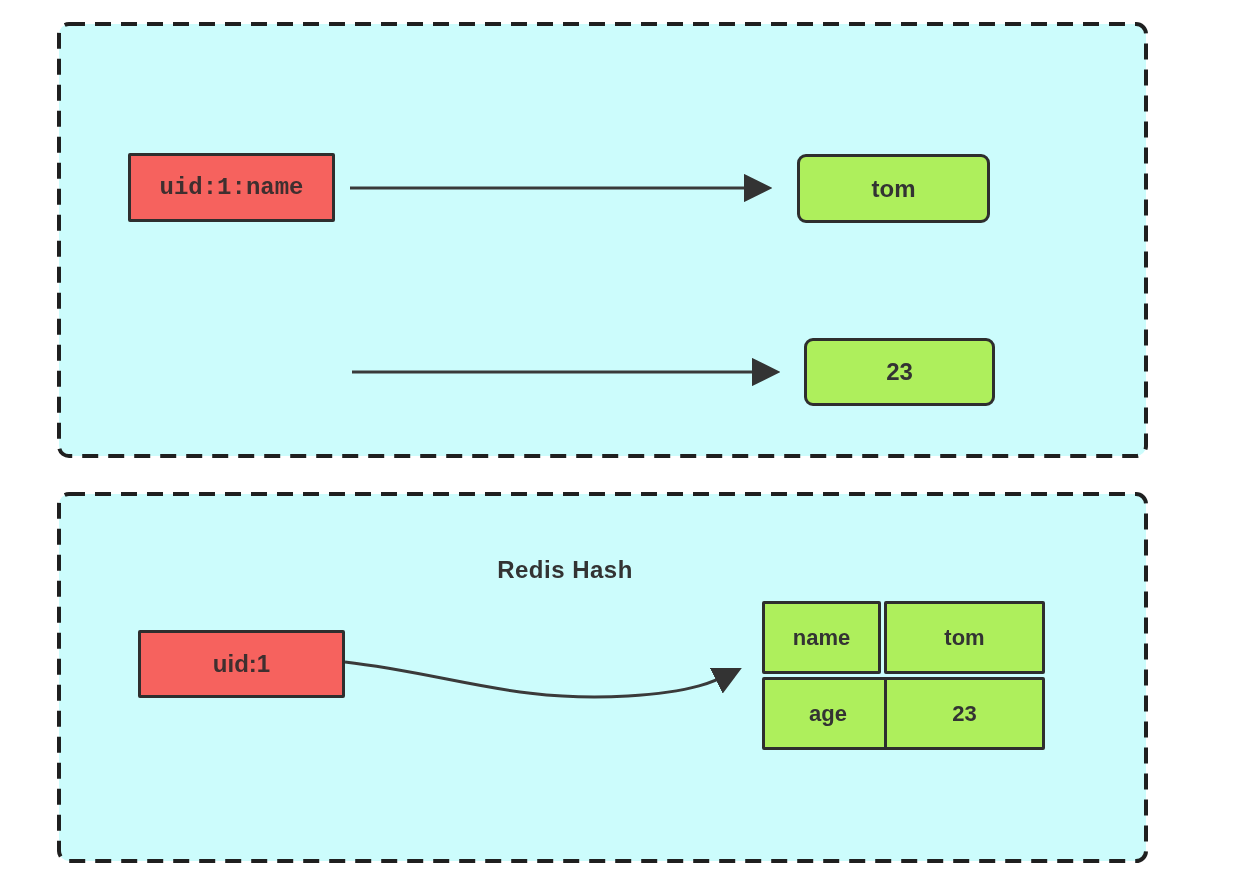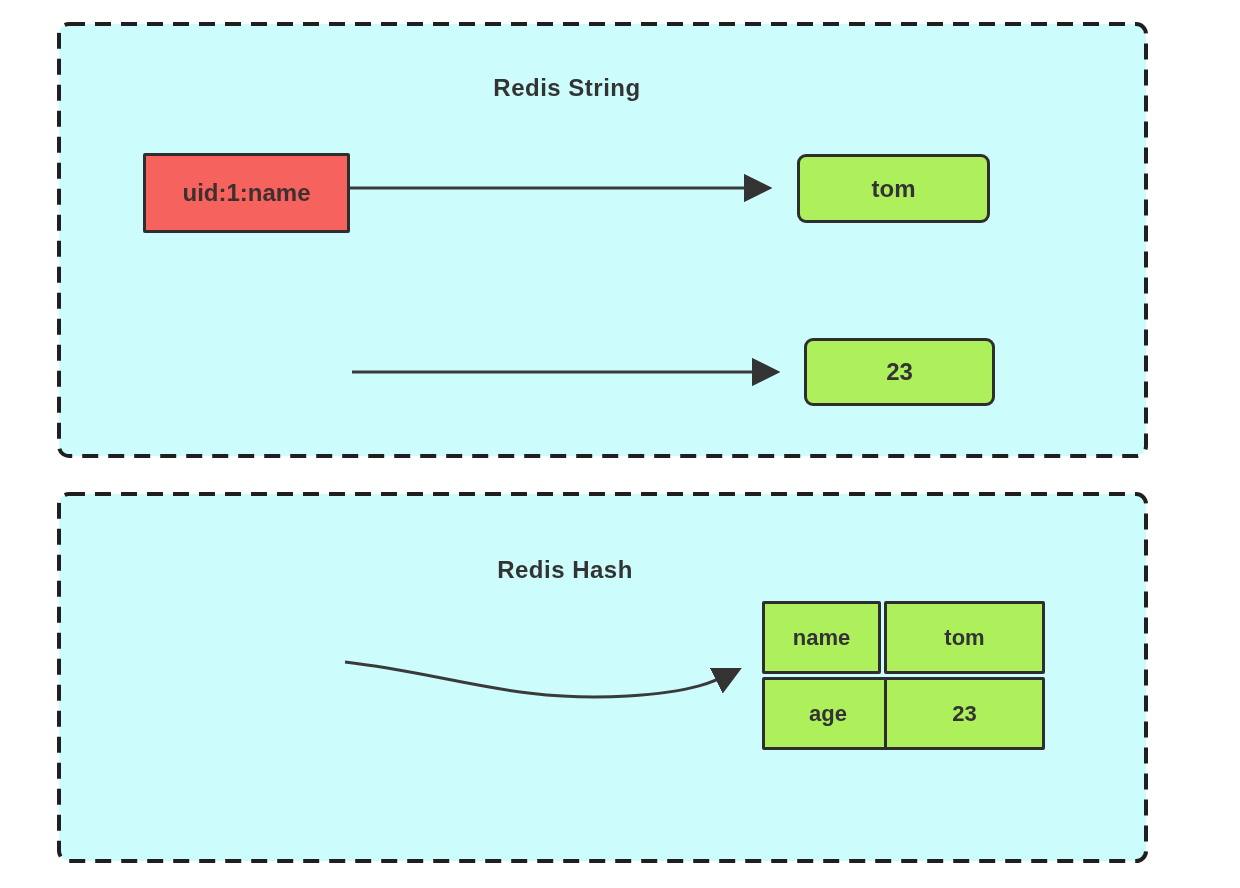--- a/index.html
+++ b/index.html
@@ -68,31 +68,31 @@
     <rect x="59" y="24" width="1087" height="432" rx="10" fill="#ccfcfc" stroke="#1f1f1f" stroke-width="4" stroke-dasharray="16 10"></rect>
     <rect x="59" y="494" width="1087" height="367" rx="10" fill="#ccfcfc" stroke="#1f1f1f" stroke-width="4" stroke-dasharray="16 10"></rect>
 
     <path d="M 350 188 L 768 188" fill="none" stroke="#3a3a3a" stroke-width="3" marker-end="url(#arrowhead)"></path>
 
     <path d="M 352 372 L 776 372" fill="none" stroke="#3a3a3a" stroke-width="3" marker-end="url(#arrowhead)"></path>
 
     <path d="M 345 662 C 450 674, 515 703, 628 696 C 695 692, 716 681, 738 670" fill="none" stroke="#3a3a3a" stroke-width="3" marker-end="url(#arrowhead)"></path>
   </svg>
 
-  <div class="panel-title" style="left:417px; top:74px;">Redis String</div>
 
-  <div class="node key-box" style="left:143px; top:153px; width:207px; height:80px;">uid:1:name</div>
+  <div class="node key-box" style="left:128px; top:153px; width:207px; height:69px;font-family:Liberation Mono, monospace;">uid:1:name</div>
 
   <div class="node value-box" style="left:797px; top:154px; width:193px; height:69px;">tom</div>
 
 
   <div class="node value-box" style="left:804px; top:338px; width:191px; height:68px;">23</div>
 
   <div class="panel-title" style="left:415px; top:556px;">Redis Hash</div>
 
+  <div class="node key-box" style="left:138px; top:630px; width:207px; height:68px;">uid:1</div>
 
   <div>
     <div class="node hash-cell" style="left:762px; top:601px; width:119px; height:73px;">name</div>
     <div class="node hash-cell" style="left:884px; top:601px; width:161px; height:73px;">tom</div>
     <div class="node hash-cell" style="left:762px; top:677px; width:132px; height:73px;">age</div>
     <div class="node hash-cell" style="left:884px; top:677px; width:161px; height:73px;">23</div>
   </div>
 
 </div>
 

